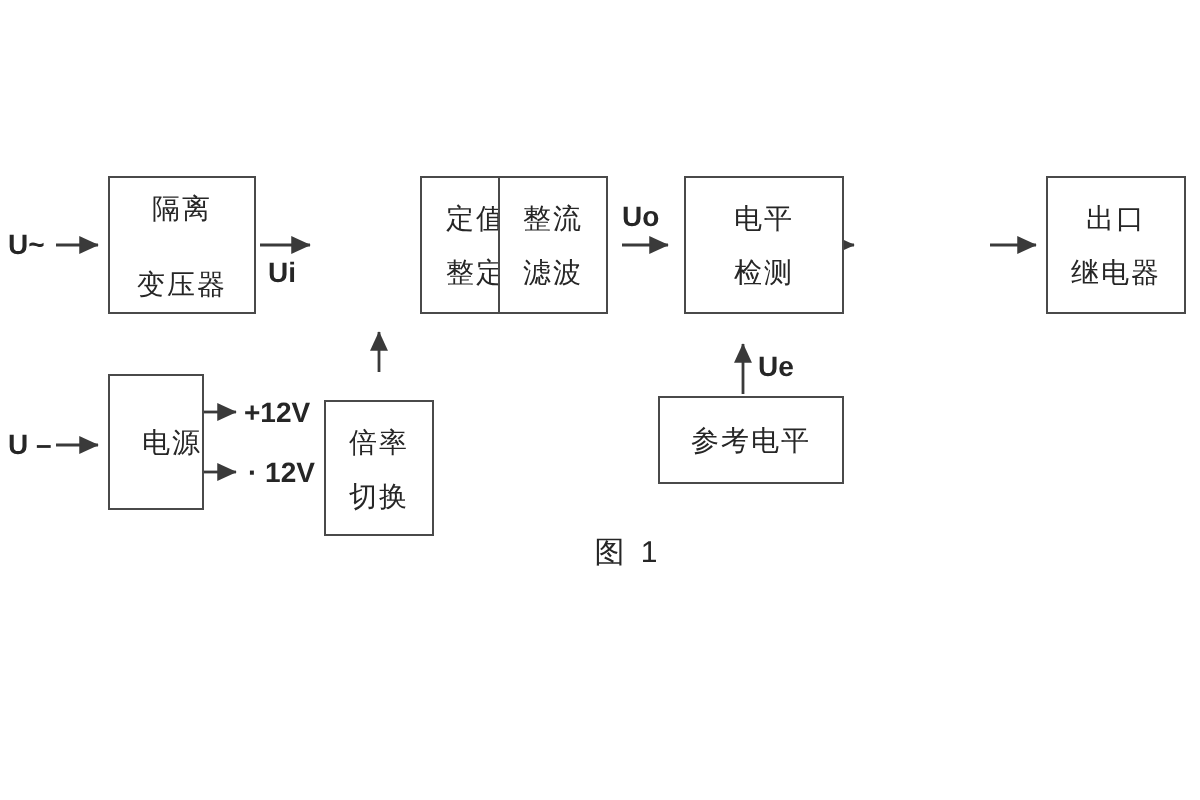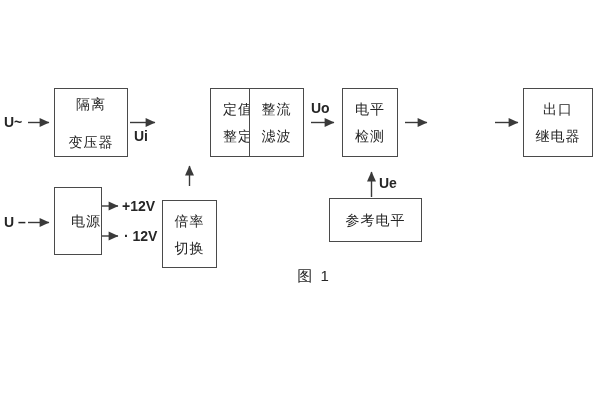--- a/index.html
+++ b/index.html
@@ -11,21 +11,21 @@
   .box{
     position:absolute;box-sizing:border-box;border:1px solid #4a4a4a;background:#ffffff;
     display:flex;flex-direction:column;align-items:center;justify-content:center;
     font-size:14px;letter-spacing:1px;line-height:1;gap:13px;
   }
   .box span{display:block;white-space:nowrap;}
   
   #b-isolation {left:54px; top:88px; width:74px; height:69px;gap:24px;}
   #b-setpoint  {left:162px;top:88px; width:56px; height:69px;margin-left:48px;}
   #b-rectifier {left:249px;top:88px; width:55px; height:69px;}
-  #b-level     {left:342px;top:88px; width:56px; height:69px;}
+  #b-level     {left:342px;top:88px; width:80px; height:69px;}
   #b-drive     {left:432px;top:88px; width:56px; height:69px;}
   #b-relay     {left:523px;top:88px; width:70px; height:69px;}
   
   #b-power     {left:54px; top:187px;width:48px; height:68px;padding-left:16px;}
   #b-multiplier{left:162px;top:200px;width:55px; height:68px;}
   #b-reference {left:329px;top:198px;width:93px; height:44px;}
   .lbl{
     position:absolute;font-size:14px;font-weight:600;line-height:1;white-space:nowrap;
     color:#262626;
   }

